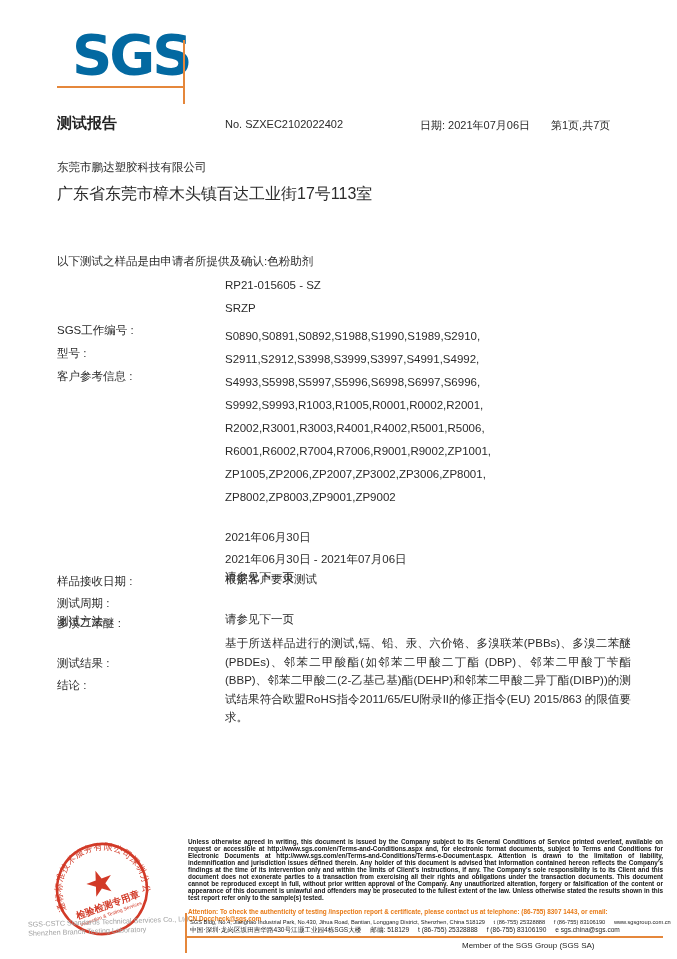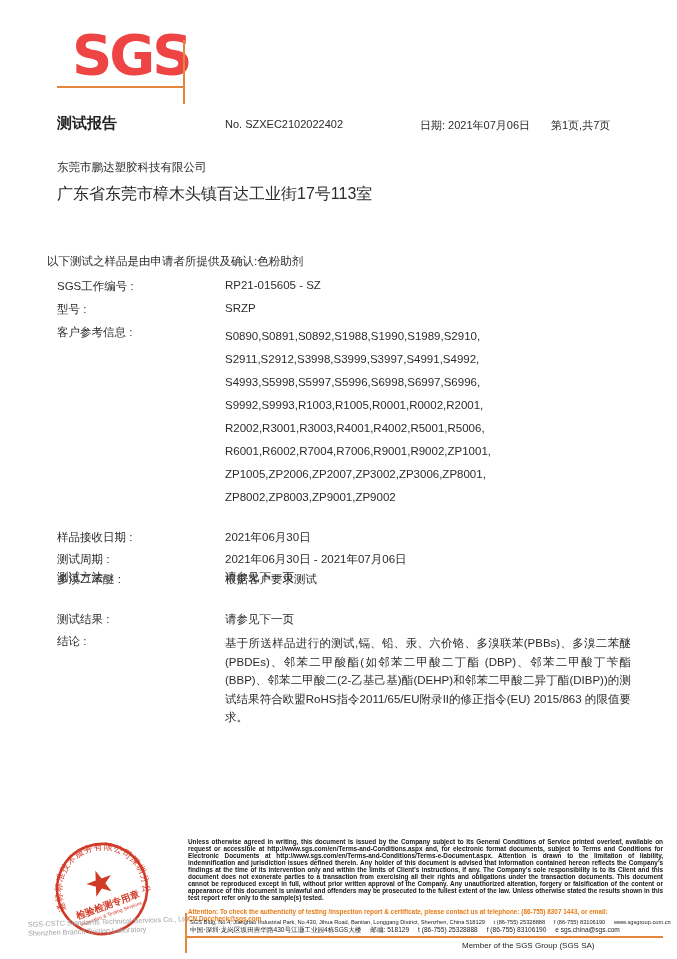--- a/index.html
+++ b/index.html
@@ -6,37 +6,37 @@
   .page {
     position:relative; width:677px; height:959px; margin:0 auto;
     background:#ffffff; overflow:hidden;
     font-family:"Liberation Sans","DejaVu Sans",sans-serif;
     color:#2b2b2b;
   }
   .abs { position:absolute; }
   
   .sgs-logo {
     position:absolute; left:72px; top:26px; font-size:56px; line-height:58px;
-    font-weight:700; color:#ef4444; letter-spacing:-3px;
+    font-weight:700; color:#0369a1; letter-spacing:-3px;
     font-family:"DejaVu Sans","Liberation Sans",sans-serif;
   }
   .rule { position:absolute; background:#e5873b; }
   .hrule-top { left:57px; top:86px; width:127px; height:2px; }
   .vrule-top { left:183px; top:40px; width:2px; height:64px; }
   .report-title { left:57px; top:114px; font-size:15px; font-weight:700; color:#222;text-align:center; }
   .report-no   { left:225px; top:118px; font-size:11px; }
   .report-date { left:420px; top:118px; font-size:11px; }
   .report-page { left:551px; top:118px; font-size:11px; }
   
   .applicant-name    { left:57px; top:160px; font-size:11.5px; }
   .applicant-address { left:57px; top:184px; font-size:16px; }
-  .sample-statement  { left:47px; top:254px; font-size:11.5px; }
+  .sample-statement  { left:57px; top:254px; font-size:11.5px; }
   
   .frow { position:absolute; left:57px; right:40px; display:flex; font-size:11.5px; }
-  .frow .lbl { width:168px; flex:0 0 168px; }
+  .frow .lbl { width:168px; flex:0 0 168px;margin-top:44px; }
   .frow .val { flex:1; }
   .ref-lines div { line-height:23px; height:23px; }
   .conclusion-text { line-height:18.5px; text-align:justify; max-width:406px; }
   
   .legal {
     left:188px; top:838px; width:475px; font-size:6.4px; line-height:7px;
     text-align:justify; color:#161616; font-weight:600; letter-spacing:0;
   }
   .attention {
     left:188px; top:908px; width:475px; font-size:6.4px; line-height:7px;

